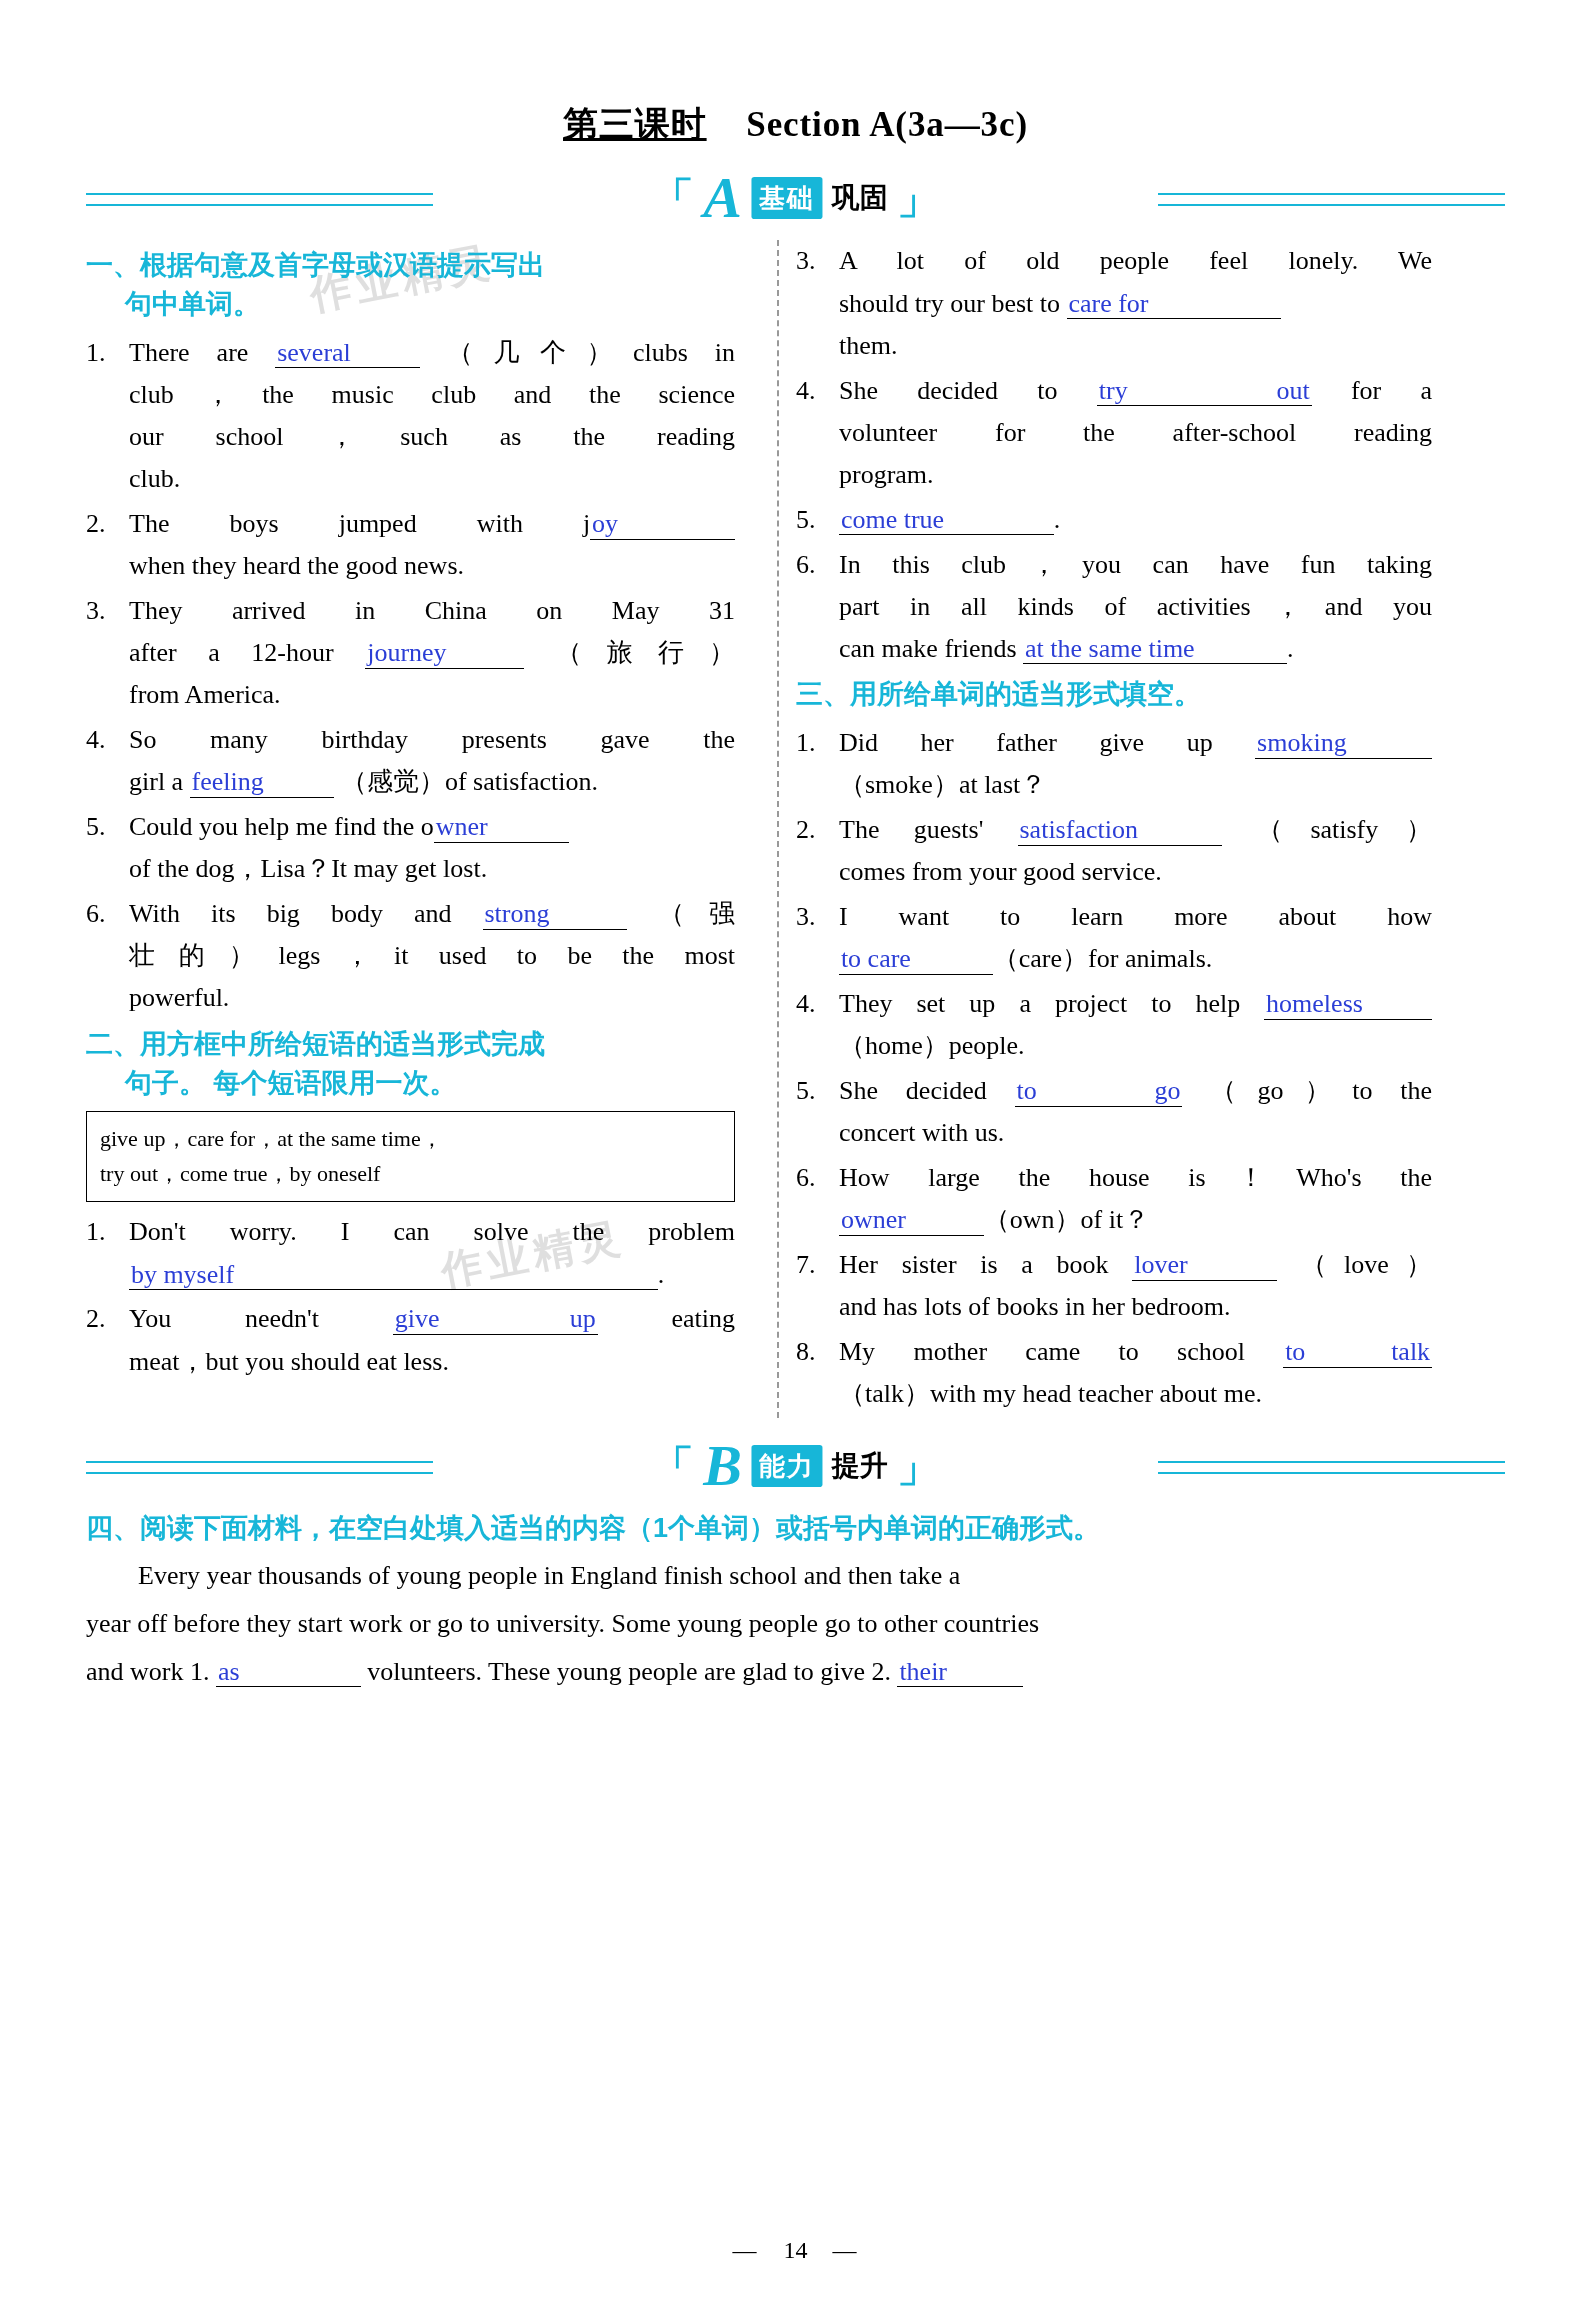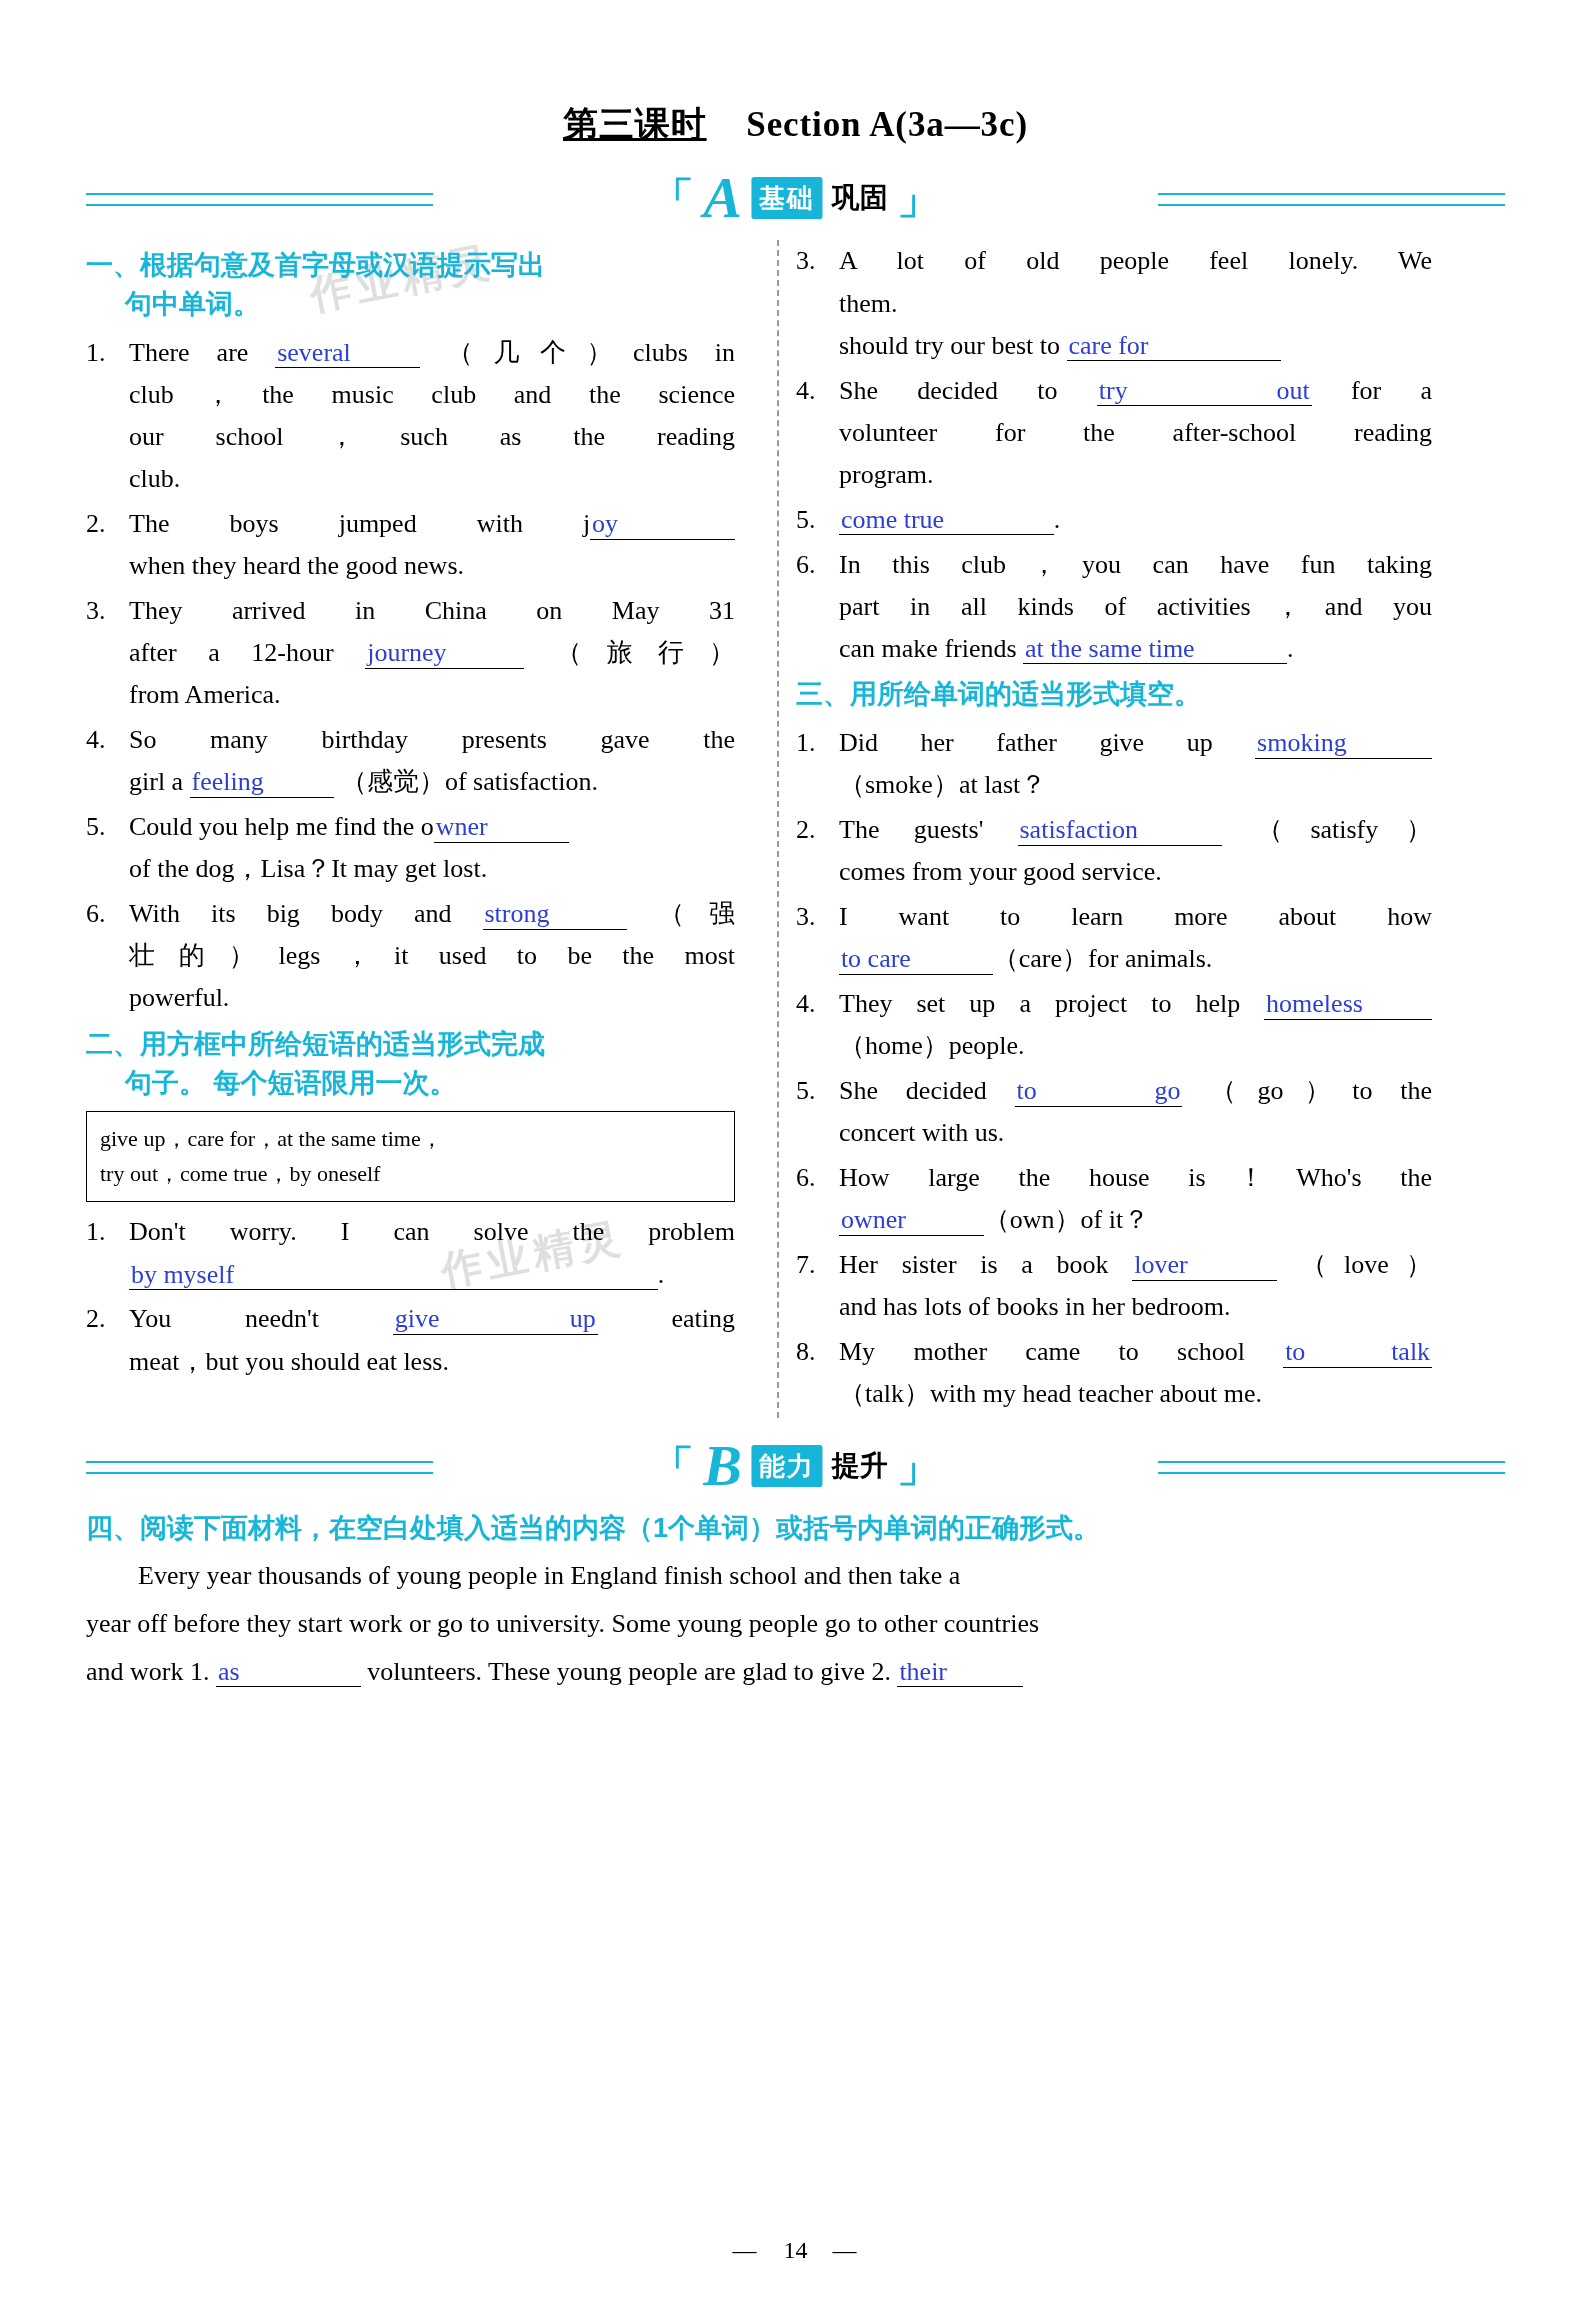--- a/index.html
+++ b/index.html
@@ -301,25 +301,25 @@
     </div>
 
     <div class="col right">
 
       <ol class="qlist">
         <li class="q">
           <span class="jt" style="display:block">
             <span class="num">3.</span>
             <span>A lot of old people feel lonely. We</span>
           </span>
-          <span class="nojust" style="display:block">them.</span>
           <span class="nojust" style="display:block">
             <span>should try our best to</span>
             <span class="blank" style="width:211px">care for</span>
           </span>
+          <span class="nojust" style="display:block">them.</span>
         </li>
 
         <li class="q">
           <span class="jt" style="display:block">
             <span class="num">4.</span>
             <span>She decided to</span>
             <span class="blank" style="width:211px">try out</span>
             <span>for a</span>
           </span>
           <span class="jt" style="display:block">volunteer for the after-school reading</span>

